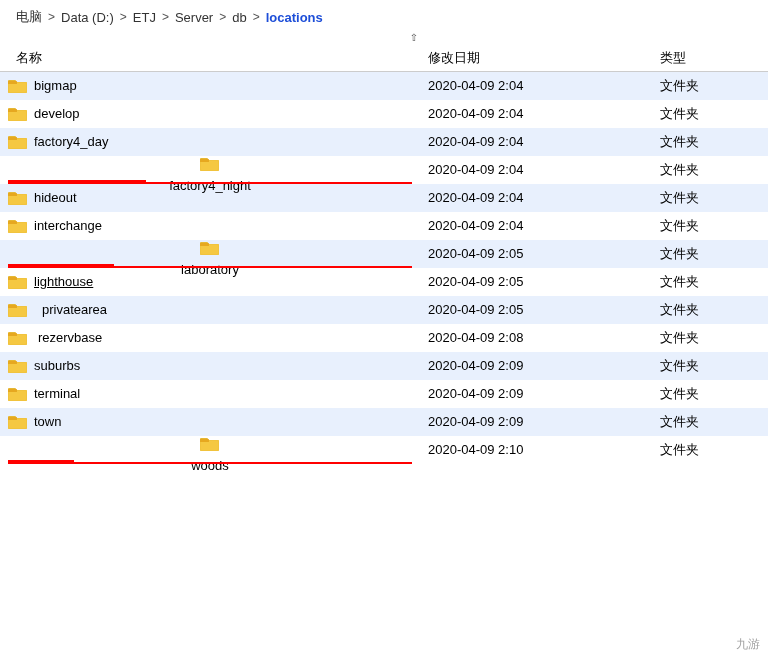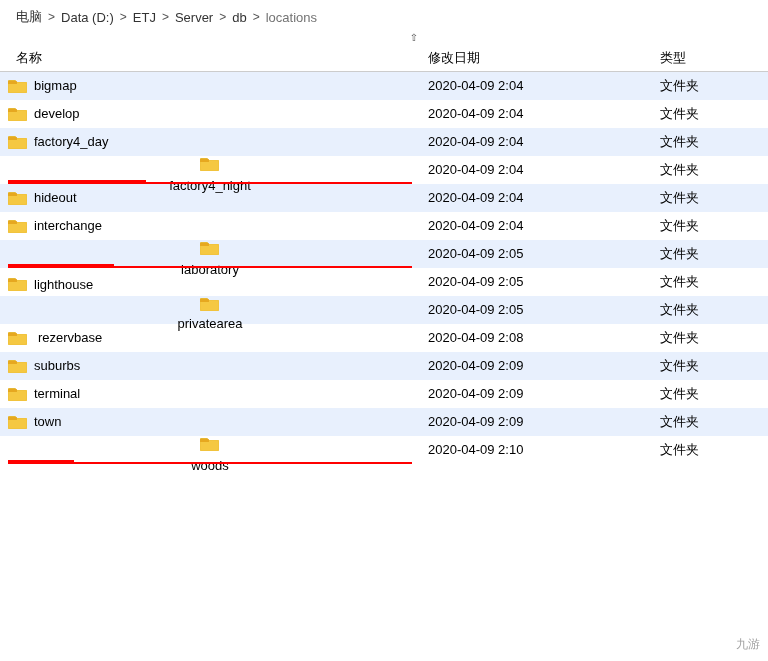--- a/index.html
+++ b/index.html
@@ -22,22 +22,22 @@
       color: #333;
       gap: 4px;
       background: #fff;
     }
     .breadcrumb-separator {
       color: #555;
       font-size: 12px;
       margin: 0 2px;
     }
     .breadcrumb-current {
-      color: #737373;
-      font-weight: normal;
+      color: #1d4ed8;
+      font-weight: bold;
     }
 
     
     .sort-arrow {
       display: flex;
       justify-content: center;
       padding: 2px 0 2px 60px;
       font-size: 10px;
       color: #555;
     }
@@ -266,39 +266,39 @@
             </span>
             <span>laboratory</span>
             <span style="position: absolute; bottom: 2px; left: 0px; width: 106px; height: 2px; background: red; display: block;"></span>
           </div>
         </td>
         <td class="col-date">2020-04-09 2:05</td>
         <td class="col-type">文件夹</td>
       </tr>
       <tr>
         <td style="width: 420px; padding: 0px 8px;">
-          <div class="name-cell" style="position: relative; display: flex; align-items: flex-end; gap: 6px; height: 20px;">
+          <div class="name-cell" style="position: relative; display: flex; align-items: center; gap: 6px; height: 20px; text-decoration: underline;">
             <span style="display: inline-flex; align-items: center;">
               <svg viewBox="0 0 20 16" width="20" height="16" xmlns="http://www.w3.org/2000/svg">
     <rect x="0" y="4" width="19" height="11" rx="1" fill="#E6B834"></rect>
     <rect x="0" y="2" width="8" height="4" rx="1" fill="#E6B834"></rect>
     <rect x="0" y="4" width="19" height="11" rx="1" fill="#F5C842" opacity="0.7"></rect>
     <rect x="1" y="5" width="17" height="9" rx="1" fill="#F5C842"></rect>
     <rect x="0" y="3" width="9" height="3" rx="0.5" fill="#E6A820"></rect>
   </svg>
             </span>
             <span>lighthouse</span>
           </div>
         </td>
         <td class="col-date">2020-04-09 2:05</td>
         <td class="col-type">文件夹</td>
       </tr>
       <tr>
         <td style="width: 420px; padding: 0px 8px;">
-          <div class="name-cell" style="position: relative; display: flex; align-items: center; gap: 4px; height: 28px; flex-direction: column;">
+          <div class="name-cell" style="position: relative; display: flex; align-items: center; gap: 14px; height: 28px;">
             <span style="display: inline-flex; align-items: center;">
               <svg viewBox="0 0 20 16" width="20" height="16" xmlns="http://www.w3.org/2000/svg">
     <rect x="0" y="4" width="19" height="11" rx="1" fill="#E6B834"></rect>
     <rect x="0" y="2" width="8" height="4" rx="1" fill="#E6B834"></rect>
     <rect x="0" y="4" width="19" height="11" rx="1" fill="#F5C842" opacity="0.7"></rect>
     <rect x="1" y="5" width="17" height="9" rx="1" fill="#F5C842"></rect>
     <rect x="0" y="3" width="9" height="3" rx="0.5" fill="#E6A820"></rect>
   </svg>
             </span>
             <span>privatearea</span>

